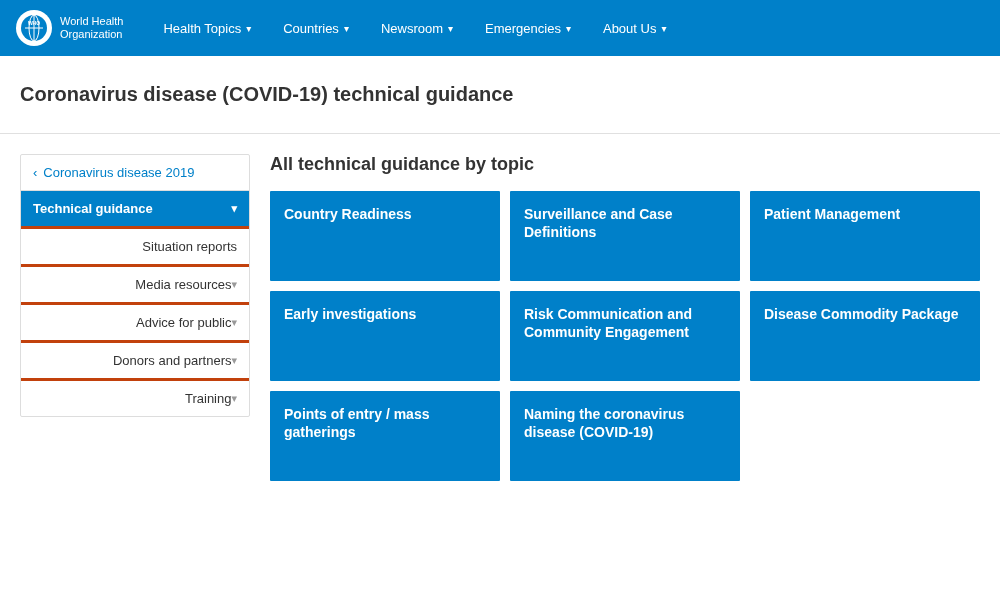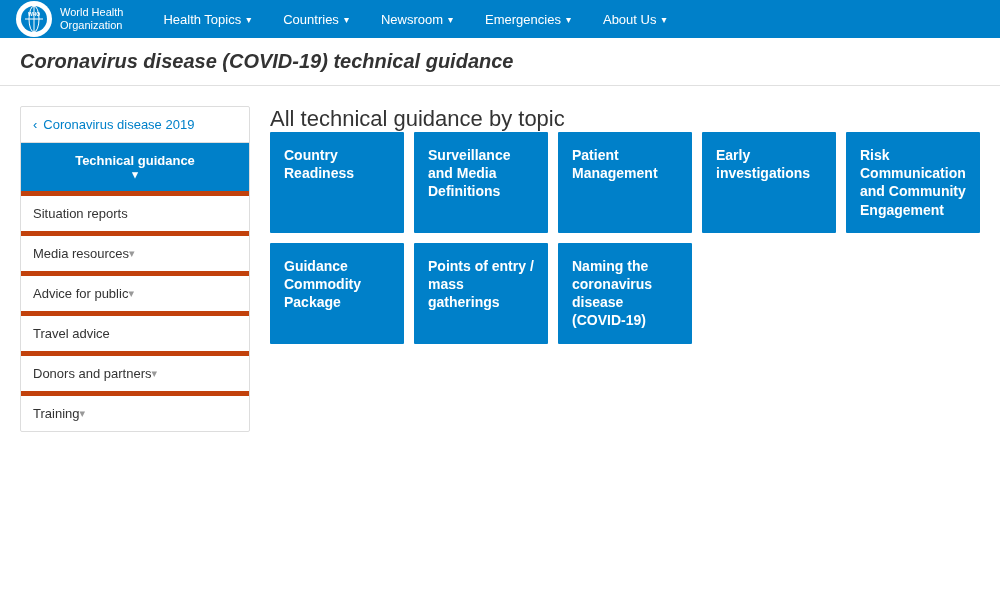--- a/index.html
+++ b/index.html
@@ -3,21 +3,21 @@
   <meta charset="utf-8">
   <style>
     * { box-sizing: border-box; margin: 0; padding: 0; }
     body { font-family: Arial, sans-serif; font-size: 14px; background: #fff; color: #333; }
 
     
     nav {
       background: #0080c9;
       display: flex;
       align-items: center;
-      height: 38px;
+      height: 56px;
       padding: 0 16px;
       gap: 0;
     }
     .nav-logo {
       display: flex;
       align-items: center;
       gap: 8px;
       margin-right: 24px;
     }
     .nav-logo-icon {
@@ -50,23 +50,22 @@
       display: flex;
       align-items: center;
       gap: 5px;
       cursor: pointer;
       white-space: nowrap;
     }
     .nav-chevron { font-size: 10px; }
 
     
     .page-header {
-      padding: 12px 20px;
+      padding: 27px 20px;
       border-bottom: 1px solid #e0e0e0;
-      font-style: italic;
     }
     .page-title {
       font-size: 20px;
       font-weight: bold;
       color: #333;
     }
 
     
     .main-layout {
       display: flex;
@@ -96,49 +95,49 @@
     .sidebar-active {
       background: #0080c9;
       color: white;
       display: flex;
       align-items: center;
       justify-content: space-between;
       padding: 10px 12px;
       font-size: 13px;
       font-weight: bold;
       cursor: pointer;
-      flex-direction: column;
     }
     .sidebar-item {
       display: flex;
       align-items: center;
-      justify-content: flex-start;
+      justify-content: flex-end;
       padding: 10px 12px;
-      border-top: 5px solid #c2410c;
+      border-top: 3px solid #c2410c;
       font-size: 13px;
       color: #333;
       cursor: pointer;
     }
     .chevron-icon { font-size: 11px; color: #999; }
     .sidebar-active .chevron-icon { color: white; }
 
     
     .content {
       flex: 1;
     }
     .content-title {
-      font-size: 22px;
-      font-weight: normal;
+      font-size: 18px;
+      font-weight: bold;
       color: #333;
+      margin-bottom: 16px;
     }
 
     
     .topic-grid {
       display: grid;
-      grid-template-columns: repeat(5, 1fr);
+      grid-template-columns: repeat(3, 1fr);
       gap: 10px;
     }
     .topic-card {
       background: #0080c9;
       color: white;
       padding: 14px 14px;
       min-height: 90px;
       font-size: 14px;
       font-weight: bold;
       line-height: 1.3;
@@ -212,38 +211,35 @@
     </div>
     <div class="sidebar-item">
       <span>Media resources</span>
       <span class="chevron-icon">▾</span>
     </div>
     <div class="sidebar-item">
       <span>Advice for public</span>
       <span class="chevron-icon">▾</span>
     </div>
     <div class="sidebar-item">
-      <span>Travel advice</span>
-    </div>
-    <div class="sidebar-item">
       <span>Donors and partners</span>
       <span class="chevron-icon">▾</span>
     </div>
     <div class="sidebar-item">
       <span>Training</span>
       <span class="chevron-icon">▾</span>
     </div>
   </div>
 
   <div class="content">
     <h2 class="content-title">All technical guidance by topic</h2>
     <div class="topic-grid" id="topic-grid">
     <div class="topic-card">Country Readiness</div>
-        <div class="topic-card">Surveillance and Media Definitions</div>
+        <div class="topic-card">Surveillance and Case Definitions</div>
         <div class="topic-card">Patient Management</div>
         <div class="topic-card">Early investigations</div>
         <div class="topic-card">Risk Communication and Community Engagement</div>
-        <div class="topic-card">Guidance Commodity Package</div>
+        <div class="topic-card">Disease Commodity Package</div>
         <div class="topic-card">Points of entry / mass gatherings</div>
         <div class="topic-card">Naming the coronavirus disease (COVID-19)</div>
       </div>
   </div>
 </div>
 
 </body></html>

